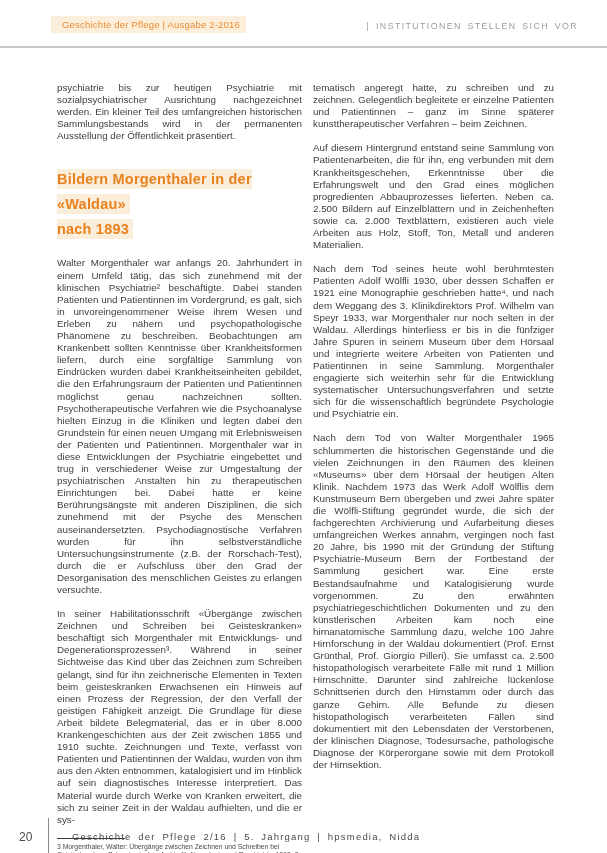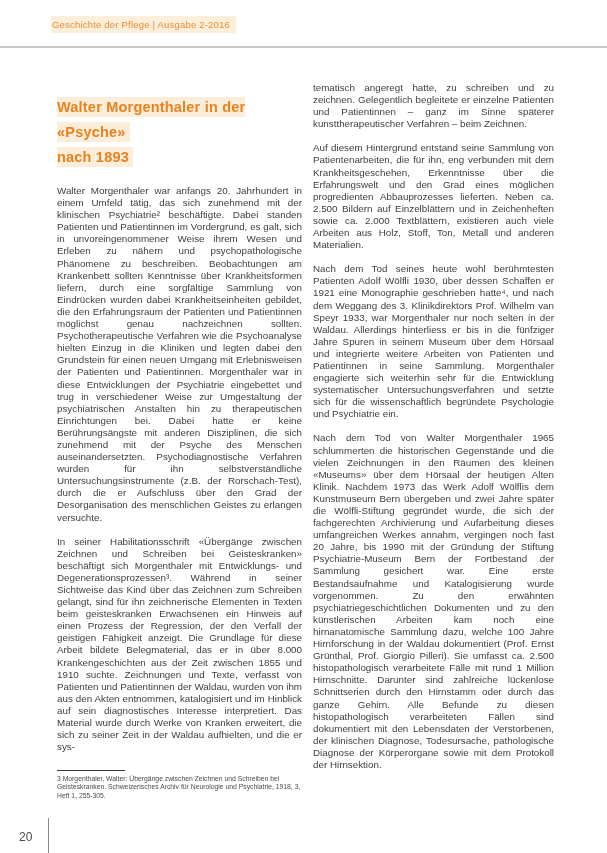--- a/index.html
+++ b/index.html
@@ -9,21 +9,21 @@
     font-family:"Liberation Sans", sans-serif;
     color:#404040;
     overflow:hidden;
   }
   .page{position:relative;width:607px;height:853px;background:#fff;}
 
   
   .header-left{
     position:absolute;left:51px;top:16px;
     font-size:9.5px;color:#ED8C33;
-    background:#FBEEDA;padding:3px 6px 3px 1px;
+    background:#FBEEDA;padding:3px 6px 3px 11px;
     letter-spacing:.2px;
   }
   .header-right{
     position:absolute;right:29px;top:21px;
     font-size:8.8px;color:#9C9C9C;
     letter-spacing:1.4px;word-spacing:2px;
   }
   .header-rule{
     position:absolute;left:0;top:46px;width:607px;height:2px;
     background:#C8C8C8;
@@ -78,40 +78,43 @@
     font-size:9.5px;color:#4a4a4a;
     letter-spacing:1.2px;word-spacing:3px;
   }
 </style>
 </head>
 <body>
 
 <div class="page">
 
   <div class="header-left">Geschichte der Pflege | Ausgabe 2-2016</div>
+  <div class="header-right">| INSTITUTIONEN STELLEN SICH VOR</div>
   <div class="header-rule"></div>
 
   <div class="main">
 
     <div class="col col1">
-      <h2 class="heading"><span class="hl">Walter Morgenthaler in der «Psyche»</span><br><span class="hl">nach 1893</span></h2>
+      <p>psychiatrie bis zur heutigen Psychiatrie mit sozialpsychiatrischer Ausrichtung nachgezeichnet werden. Ein kleiner Teil des umfangreichen historischen Sammlungsbestands wird in der permanenten Ausstellung der Öffentlichkeit präsentiert.</p>
+      <h2 class="heading"><span class="hl">Bildern Morgenthaler in der «Waldau»</span><br><span class="hl">nach 1893</span></h2>
       <p>Walter Morgenthaler war anfangs 20. Jahrhundert in einem Umfeld tätig, das sich zunehmend mit der klinischen Psychiatrie² beschäftigte. Dabei standen Patienten und Patientinnen im Vordergrund, es galt, sich in unvoreingenommener Weise ihrem Wesen und Erleben zu nähern und psychopathologische Phänomene zu beschreiben. Beobachtungen am Krankenbett sollten Kenntnisse über Krankheitsformen liefern, durch eine sorgfältige Sammlung von Eindrücken wurden dabei Krankheitseinheiten gebildet, die den Erfahrungsraum der Patienten und Patientinnen möglichst genau nachzeichnen sollten. Psychotherapeutische Verfahren wie die Psychoanalyse hielten Einzug in die Kliniken und legten dabei den Grundstein für einen neuen Umgang mit Erlebnisweisen der Patienten und Patientinnen. Morgenthaler war in diese Entwicklungen der Psychiatrie eingebettet und trug in verschiedener Weise zur Umgestaltung der psychiatrischen Anstalten hin zu therapeutischen Einrichtungen bei. Dabei hatte er keine Berührungsängste mit anderen Disziplinen, die sich zunehmend mit der Psyche des Menschen auseinandersetzten. Psychodiagnostische Verfahren wurden für ihn selbstverständliche Untersuchungsinstrumente (z.B. der Rorschach-Test), durch die er Aufschluss über den Grad der Desorganisation des menschlichen Geistes zu erlangen versuchte.</p>
       <p>In seiner Habilitationsschrift «Übergänge zwischen Zeichnen und Schreiben bei Geisteskranken» beschäftigt sich Morgenthaler mit Entwicklungs- und Degenerationsprozessen³. Während in seiner Sichtweise das Kind über das Zeichnen zum Schreiben gelangt, sind für ihn zeichnerische Elementen in Texten beim geisteskranken Erwachsenen ein Hinweis auf einen Prozess der Regression, der den Verfall der geistigen Fähigkeit anzeigt. Die Grundlage für diese Arbeit bildete Belegmaterial, das er in über 8.000 Krankengeschichten aus der Zeit zwischen 1855 und 1910 suchte. Zeichnungen und Texte, verfasst von Patienten und Patientinnen der Waldau, wurden von ihm aus den Akten entnommen, katalogisiert und im Hinblick auf sein diagnostisches Interesse interpretiert. Das Material wurde durch Werke von Kranken erweitert, die sich zu seiner Zeit in der Waldau aufhielten, und die er sys-</p>
       <div class="fn">
         <div class="fn-sep"></div>
         <div class="fn-text">3 Morgenthaler, Walter: Übergänge zwischen Zeichnen und Schreiben bei Geisteskranken. Schweizerisches Archiv für Neurologie und Psychiatrie, 1918, 3, Heft 1, 255-305.</div>
       </div>
     </div>
 
     <div class="col col2">
       <p>tematisch angeregt hatte, zu schreiben und zu zeichnen. Gelegentlich begleitete er einzelne Patienten und Patientinnen – ganz im Sinne späterer kunsttherapeutischer Verfahren – beim Zeichnen.</p>
       <p>Auf diesem Hintergrund entstand seine Sammlung von Patientenarbeiten, die für ihn, eng verbunden mit dem Krankheitsgeschehen, Erkenntnisse über die Erfahrungswelt und den Grad eines möglichen progredienten Abbauprozesses lieferten. Neben ca. 2.500 Bildern auf Einzelblättern und in Zeichenheften sowie ca. 2.000 Textblättern, existieren auch viele Arbeiten aus Holz, Stoff, Ton, Metall und anderen Materialien.</p>
       <p>Nach dem Tod seines heute wohl berühmtesten Patienten Adolf Wölfli 1930, über dessen Schaffen er 1921 eine Monographie geschrieben hatte⁴, und nach dem Weggang des 3. Klinikdirektors Prof. Wilhelm van Speyr 1933, war Morgenthaler nur noch selten in der Waldau. Allerdings hinterliess er bis in die fünfziger Jahre Spuren in seinem Museum über dem Hörsaal und integrierte weitere Arbeiten von Patienten und Patientinnen in seine Sammlung. Morgenthaler engagierte sich weiterhin sehr für die Entwicklung systematischer Untersuchungsverfahren und setzte sich für die wissenschaftlich begründete Psychologie und Psychiatrie ein.</p>
       <p>Nach dem Tod von Walter Morgenthaler 1965 schlummerten die historischen Gegenstände und die vielen Zeichnungen in den Räumen des kleinen «Museums» über dem Hörsaal der heutigen Alten Klinik. Nachdem 1973 das Werk Adolf Wölflis dem Kunstmuseum Bern übergeben und zwei Jahre später die Wölfli-Stiftung gegründet wurde, die sich der fachgerechten Archivierung und Aufarbeitung dieses umfangreichen Werkes annahm, vergingen noch fast 20 Jahre, bis 1990 mit der Gründung der Stiftung Psychiatrie-Museum Bern der Fortbestand der Sammlung gesichert war. Eine erste Bestandsaufnahme und Katalogisierung wurde vorgenommen. Zu den erwähnten psychiatriegeschichtlichen Dokumenten und zu den künstlerischen Arbeiten kam noch eine hirnanatomische Sammlung dazu, welche 100 Jahre Hirnforschung in der Waldau dokumentiert (Prof. Ernst Grünthal, Prof. Giorgio Pilleri). Sie umfasst ca. 2.500 histopathologisch verarbeitete Fälle mit rund 1 Million Hirnschnitte. Darunter sind zahlreiche lückenlose Schnittserien durch den Hirnstamm oder durch das ganze Gehirn. Alle Befunde zu diesen histopathologisch verarbeiteten Fällen sind dokumentiert mit den Lebensdaten der Verstorbenen, der klinischen Diagnose, Todesursache, pathologische Diagnose der Körperorgane sowie mit dem Protokoll der Hirnsektion.</p>
 
     </div>
 
   </div>
 
   <div class="footer-pagenum">20</div>
   <div class="footer-vrule"></div>
+  <div class="footer-text">Geschichte der Pflege 2/16 | 5. Jahrgang | hpsmedia, Nidda</div>
 
 </div>
 
 </body></html>

